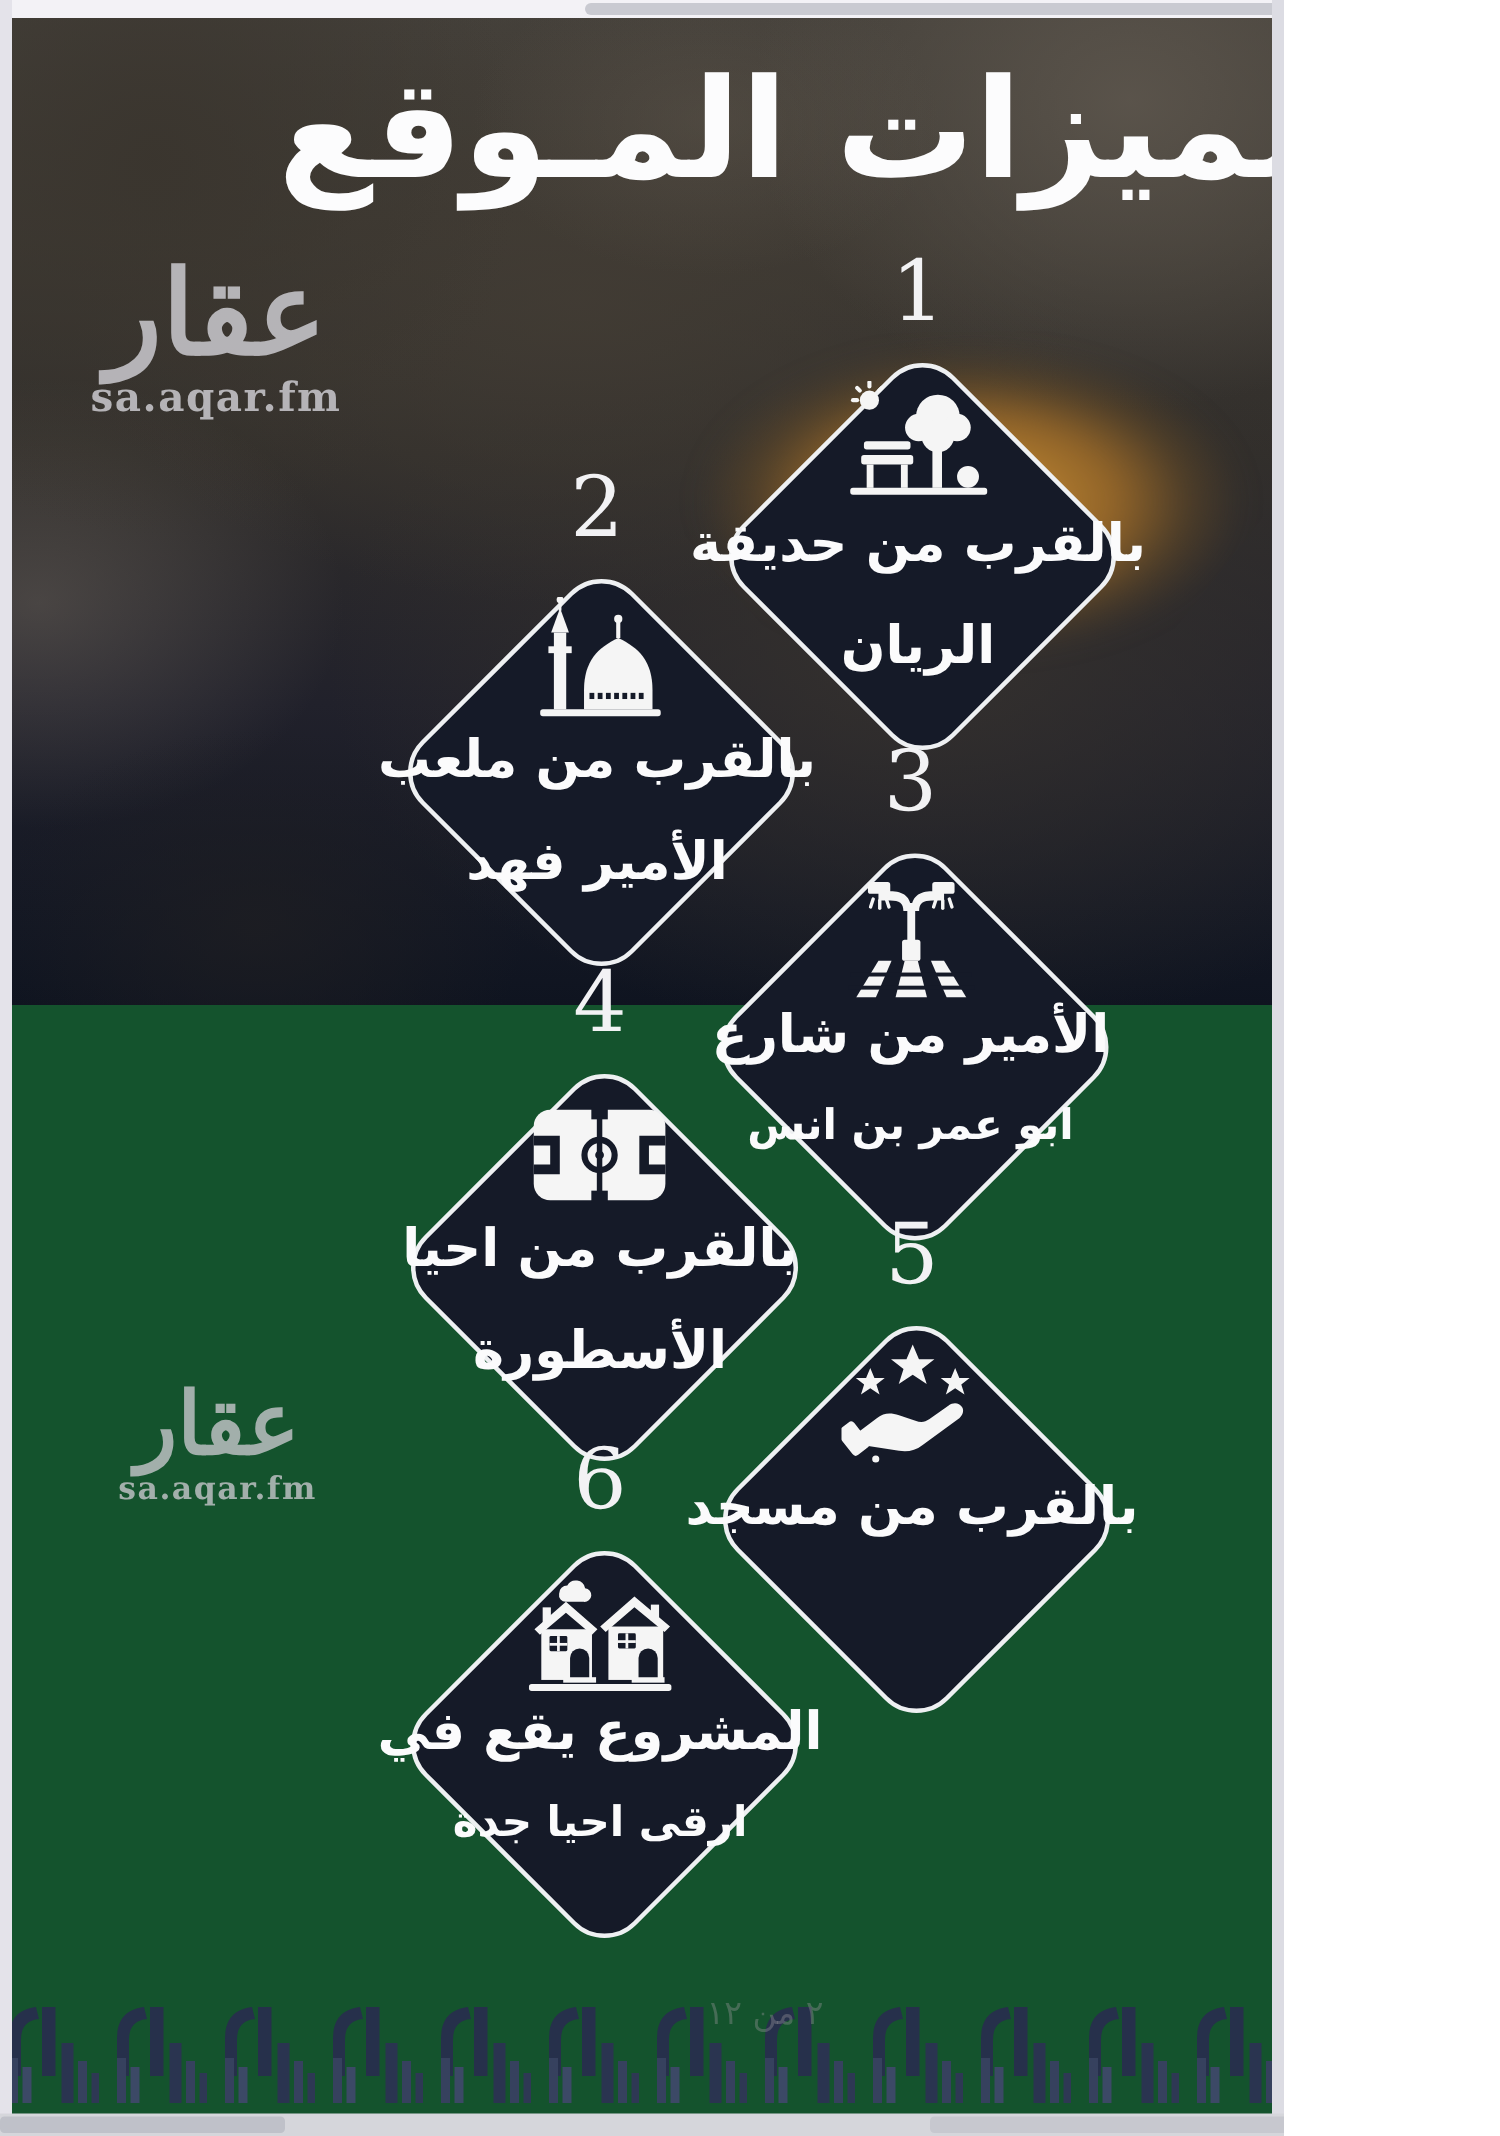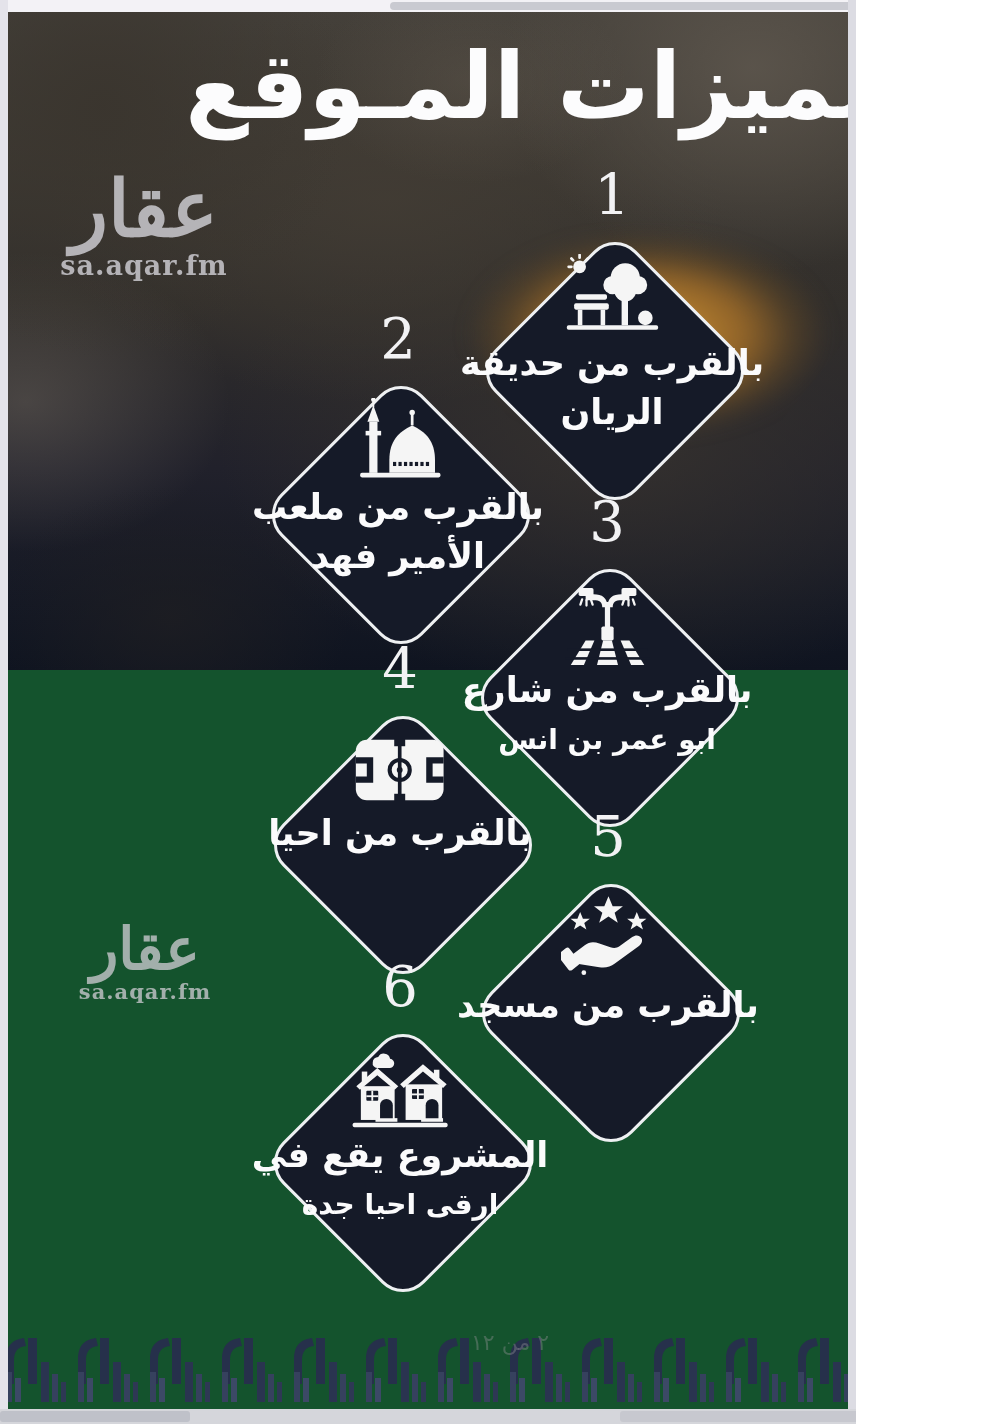--- a/index.html
+++ b/index.html
@@ -52,22 +52,22 @@
     text-align:center;font-family:"DejaVu Serif",serif;font-size:56px;color:#f2f2f4;
   }
   .shape{
     position:absolute;left:-97px;top:-97px;width:194px;height:194px;
     transform:rotate(45deg);background:#151a28;border:3px solid #eef0f2;border-radius:30px;
   }
   .content{position:absolute;left:-175px;top:-114px;width:350px;text-align:center;direction:rtl;}
   .ic{display:block;margin:0 auto 4px;height:84px;}
   .ic.stad{height:64px;margin-top:10px;margin-bottom:10px;}
   .l1{font-size:35px;font-weight:700;color:#fbfbfc;line-height:1.25;text-align:center;}
-  .l2{font-size:35px;font-weight:700;color:#fbfbfc;margin-top:5px;line-height:1.2;}
-  .l2.sm{font-size:28px;margin-top:10px;}
+  .l2{font-size:35px;font-weight:700;color:#fbfbfc;margin-top:24px;line-height:1.2;}
+  .l2.sm{font-size:28px;margin-top:20px;}
   
   .footer-pattern{position:absolute;left:6px;right:6px;top:1332px;height:76px;}
   .page-indicator{
     position:absolute;left:420px;top:1330px;width:180px;text-align:center;direction:rtl;
     font-size:22px;color:rgba(152,150,156,.38);
   }
   
   .b-top{position:absolute;left:0;top:0;width:100%;height:12px;background:#f3f2f6;}
   .b-top-seg{position:absolute;left:390px;top:2px;width:600px;height:8px;background:#c9cad1;border-radius:4px;}
   .b-left{position:absolute;left:0;top:0;width:8px;height:100%;background:#e4e3ea;}
@@ -183,21 +183,21 @@
           </g>
           <polygon points="10,96 27,68 37,68 25,96"></polygon>
           <polygon points="40,96 47,68 57,68 64,96"></polygon>
           <polygon points="79,96 67,68 77,68 94,96"></polygon>
           <g fill="#151a28">
             <rect x="6" y="77" width="92" height="3"></rect>
               <rect x="4" y="87" width="96" height="3"></rect>
           </g>
         </g>
       </svg>
-      <div class="l1">بالقرب من شارع</div>
+      <div class="l1">الأمير من شارع</div>
       <div class="l2 sm">ابو عمر بن انس</div>
     </div>
   </div>
 
   <div class="feature" style="left:400px;top:842px">
     <div class="num">4</div>
     <div class="shape"></div>
     <div class="content">
       <svg class="ic stad" viewBox="0 0 100 70">
         <rect x="2" y="2" width="96" height="66" rx="12" fill="#f5f5f5"></rect>
@@ -205,20 +205,21 @@
           <rect x="44" y="0" width="12" height="9"></rect>
           <rect x="44" y="61" width="12" height="9"></rect>
           <rect x="48" y="7" width="4" height="56"></rect>
           <path d="M2,21 h19 v28 h-19 v-7 h12 v-14 h-12 z"></path>
           <path d="M98,21 h-19 v28 h19 v-7 h-12 v-14 h12 z"></path>
           <circle cx="50" cy="35" r="11" fill="none" stroke="#151a28" stroke-width="4.5"></circle>
           <circle cx="50" cy="35" r="3.2"></circle>
         </g>
       </svg>
       <div class="l1">بالقرب من احيا</div>
+      <div class="l2">الأسطورة</div>
     </div>
   </div>
 
   <div class="feature" style="left:608px;top:1010px">
     <div class="num">5</div>
     <div class="shape"></div>
     <div class="content">
       <svg class="ic" viewBox="0 0 104 92">
         <defs>
           <polygon id="st" points="0,-13 3.8,-4 13.2,-4 5.6,1.9 8.5,11 0,5.4 -8.5,11 -5.6,1.9 -13.2,-4 -3.8,-4"></polygon>

